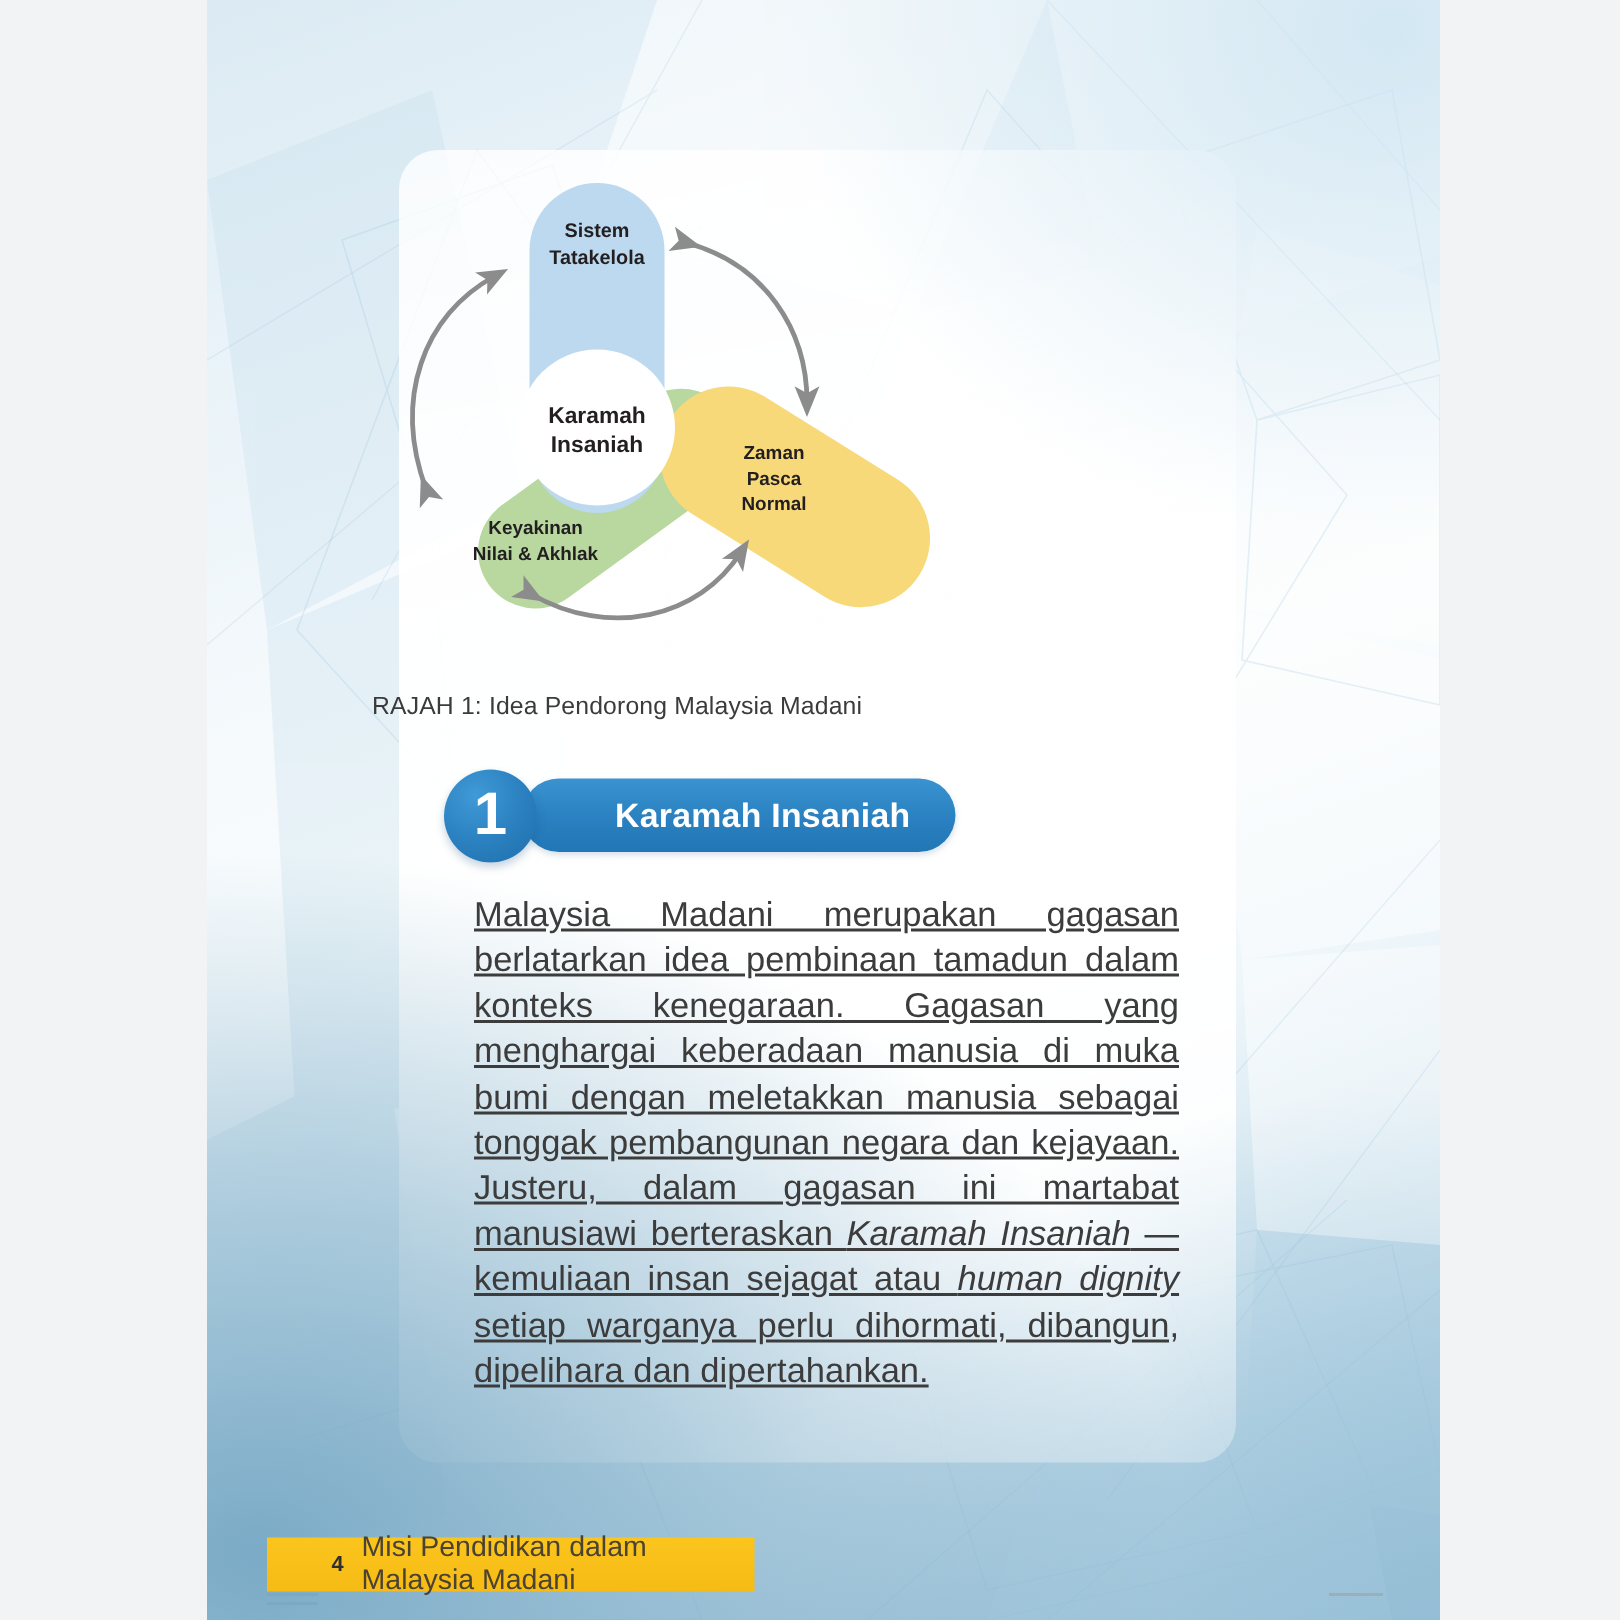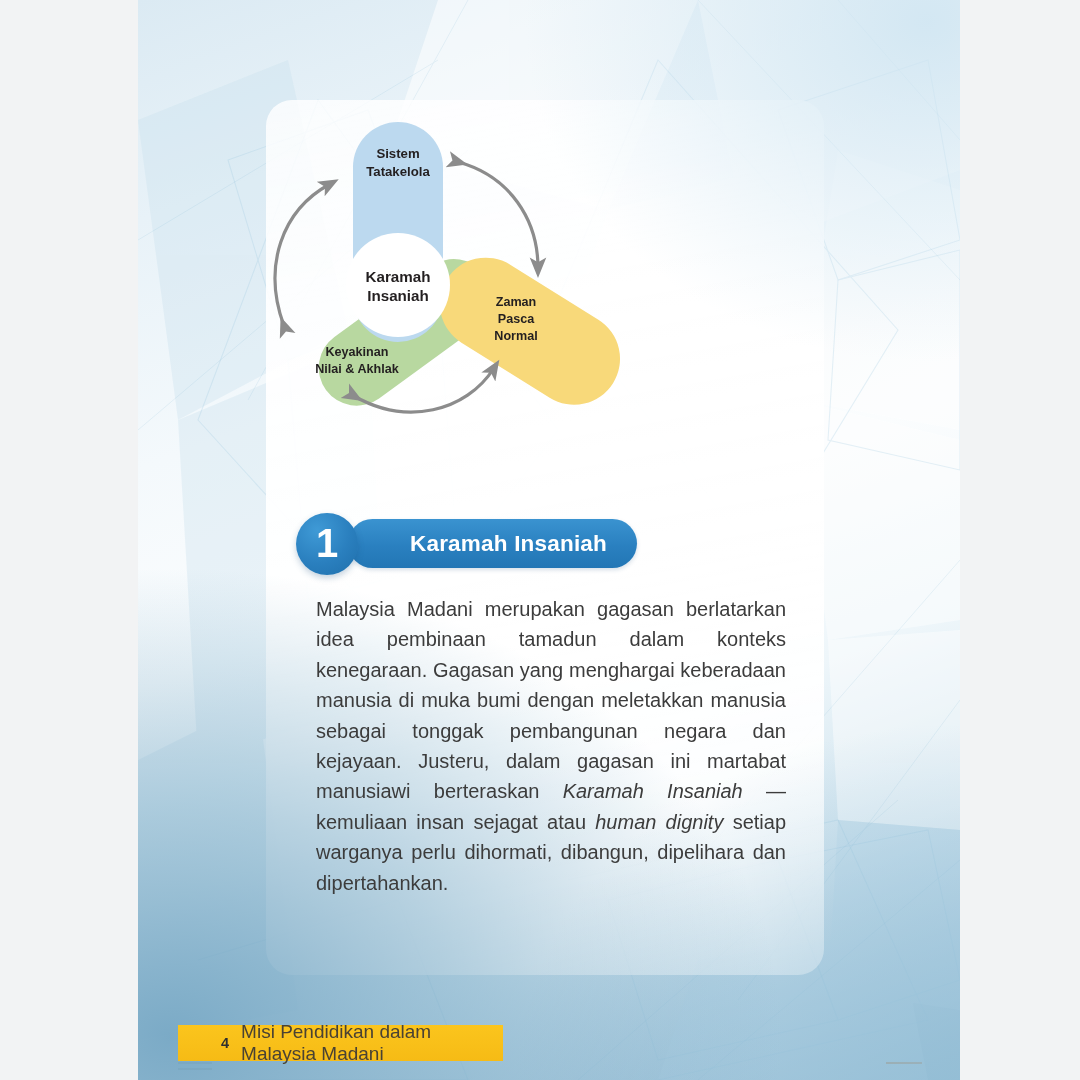--- a/index.html
+++ b/index.html
@@ -80,23 +80,24 @@
     box-shadow:0 3px 6px rgba(25,75,125,.25);
   }
   .head-badge span {
     color:#fff; font-size:40px; font-weight:bold; line-height:1;
     font-family:"Liberation Sans", sans-serif; transform:translateY(-1px);
   }
 
   
   .body-text {
     position:absolute; left:316px; top:594px; width:470px;
-    font-size:20px; line-height:30.4px; color:#3c3c3c;
+    font-size:23px; line-height:30.4px; color:#3c3c3c;
     text-align:justify; text-align-last:left;
     font-family:"Liberation Sans", sans-serif;
+    text-decoration:underline;
   }
   .body-text i { font-style:italic; }
 
   
   .footer-bar {
     position:absolute; left:178px; top:1025px; width:325px; height:36px;
     background: linear-gradient(180deg,#fbc51d 0%, #f6bb15 100%);
     display:flex; align-items:center;
   }
   .footer-num {
@@ -202,20 +203,21 @@
       </g>
 
       <g fill="none" stroke="#8c8c8c" stroke-width="3.2" stroke-linecap="round">
         <path d="M46,226 C24,166 44,110 92,84" marker-start="url(#ah)" marker-end="url(#ah)"></path>
         <path d="M220,62 C272,76 300,120 300,168" marker-start="url(#ah)" marker-end="url(#ah)"></path>
         <path d="M116,296 C168,326 228,312 256,268" marker-start="url(#ah)" marker-end="url(#ah)"></path>
       </g>
     </svg>
   </div>
 
+  <div class="caption">RAJAH 1: Idea Pendorong Malaysia Madani</div>
 
   <div class="headrow">
     <div class="head-pill">
       <span>Karamah Insaniah</span>
     </div>
     <div class="head-badge">
       <span>1</span>
     </div>
   </div>
 

